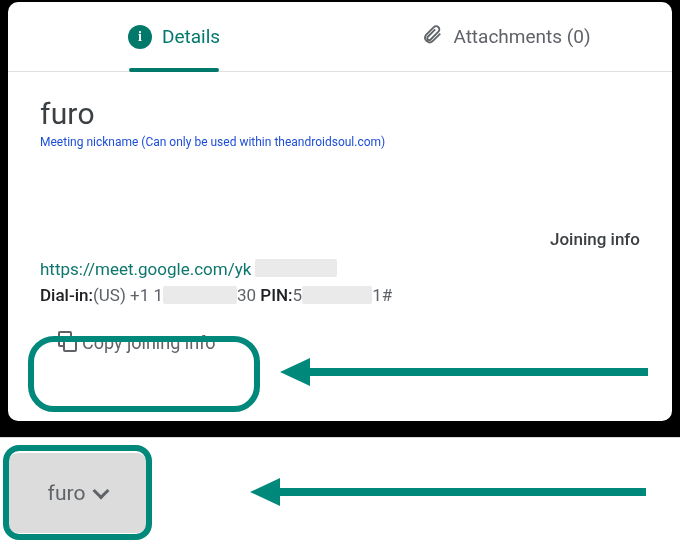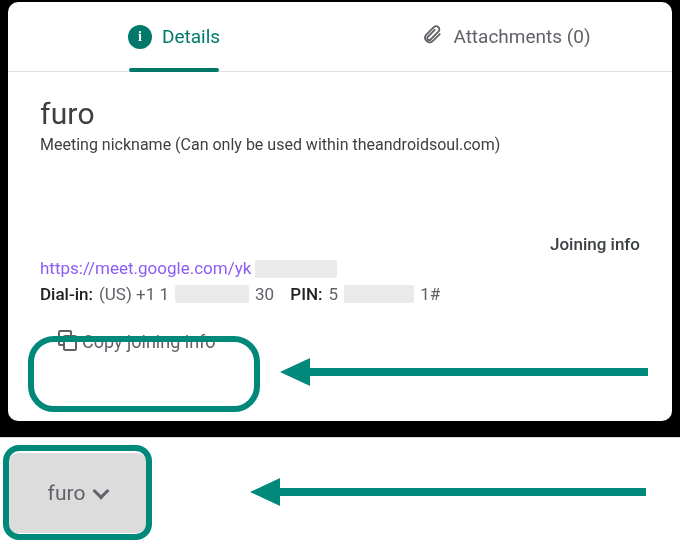--- a/index.html
+++ b/index.html
@@ -52,46 +52,46 @@
     display: flex; align-items: center; justify-content: center;
     font-weight: bold; font-size: 14px; font-family: Georgia, serif;
   }
   .content { padding: 24px 32px 10px 32px; }
   .nickname {
     font-size: 30px;
     color: #3c4043;
     letter-spacing: .2px;
   }
   .subtext {
-    color: #404040;
-    font-size: 16px;
+    color: #1d4ed8;
+    font-size: 12px;
     margin-top: 4px;
   }
   .section-title {
     font-size: 17px;
     color: #3c4043;
     margin-top: 80px;
     font-weight: 500;
     text-align: right;
   }
   .link-row {
-    color: #8b5cf6;
+    color: #0f766e;
     font-size: 17px;
-    margin-top: 4px;
-    display: flex;
-    align-items: flex-end;
+    margin-top: 10px;
+    display: flex;
+    align-items: flex-start;
     gap: 4px;
   }
   .dial-row {
     color: #5f6368;
     font-size: 17px;
     margin-top: 6px;
     display: flex;
     align-items: center;
-    gap: 6px;
+    gap: 0;
   }
   .dial-label { color: #202124; font-weight: 500; }
   .redact {
     display: inline-block;
     background: #eaeaea;
     height: 18px;
     border-radius: 2px;
   }
   .copy-button {
     display: inline-flex;

